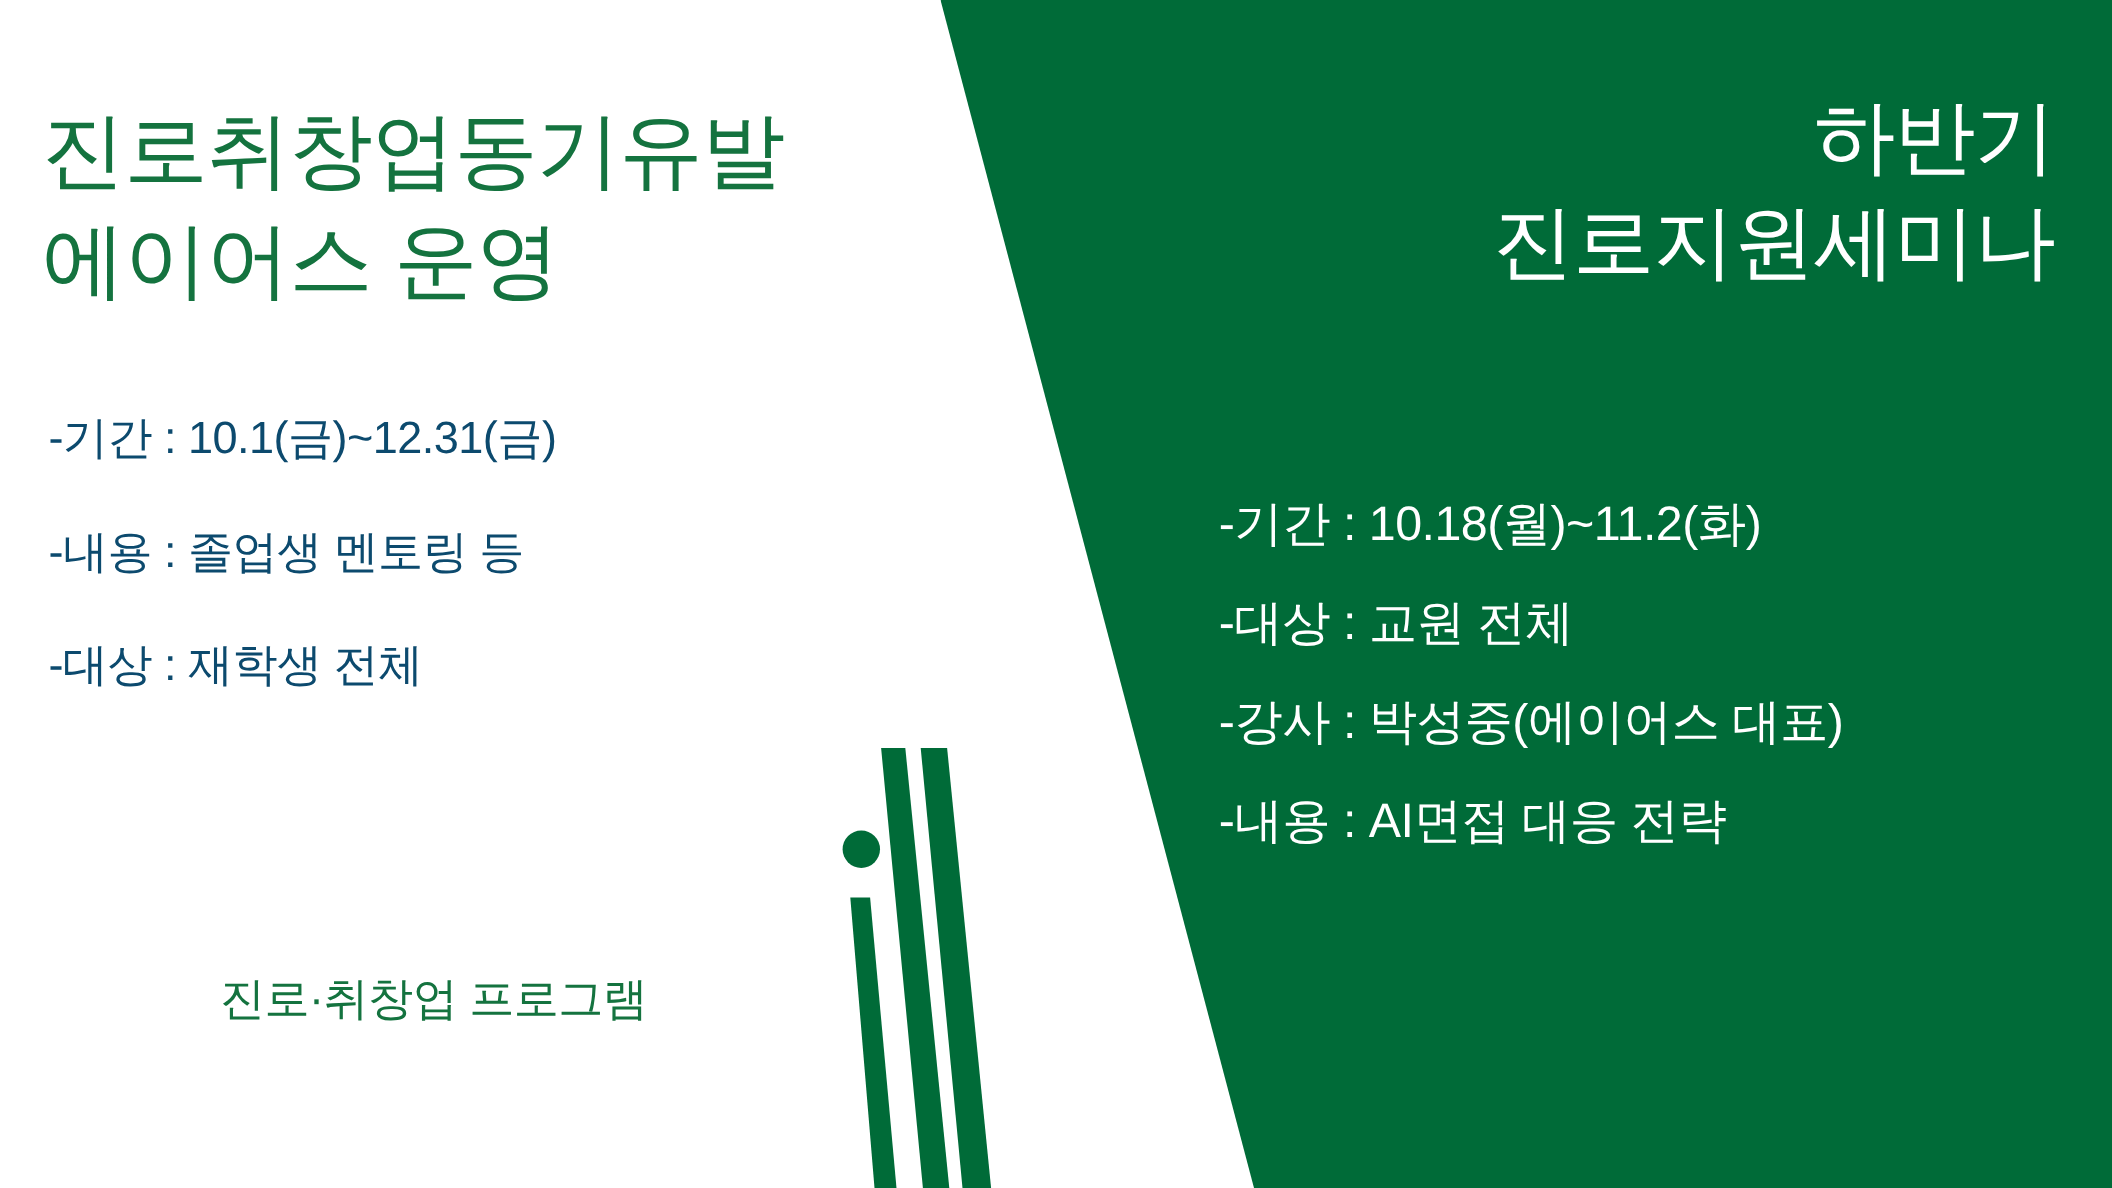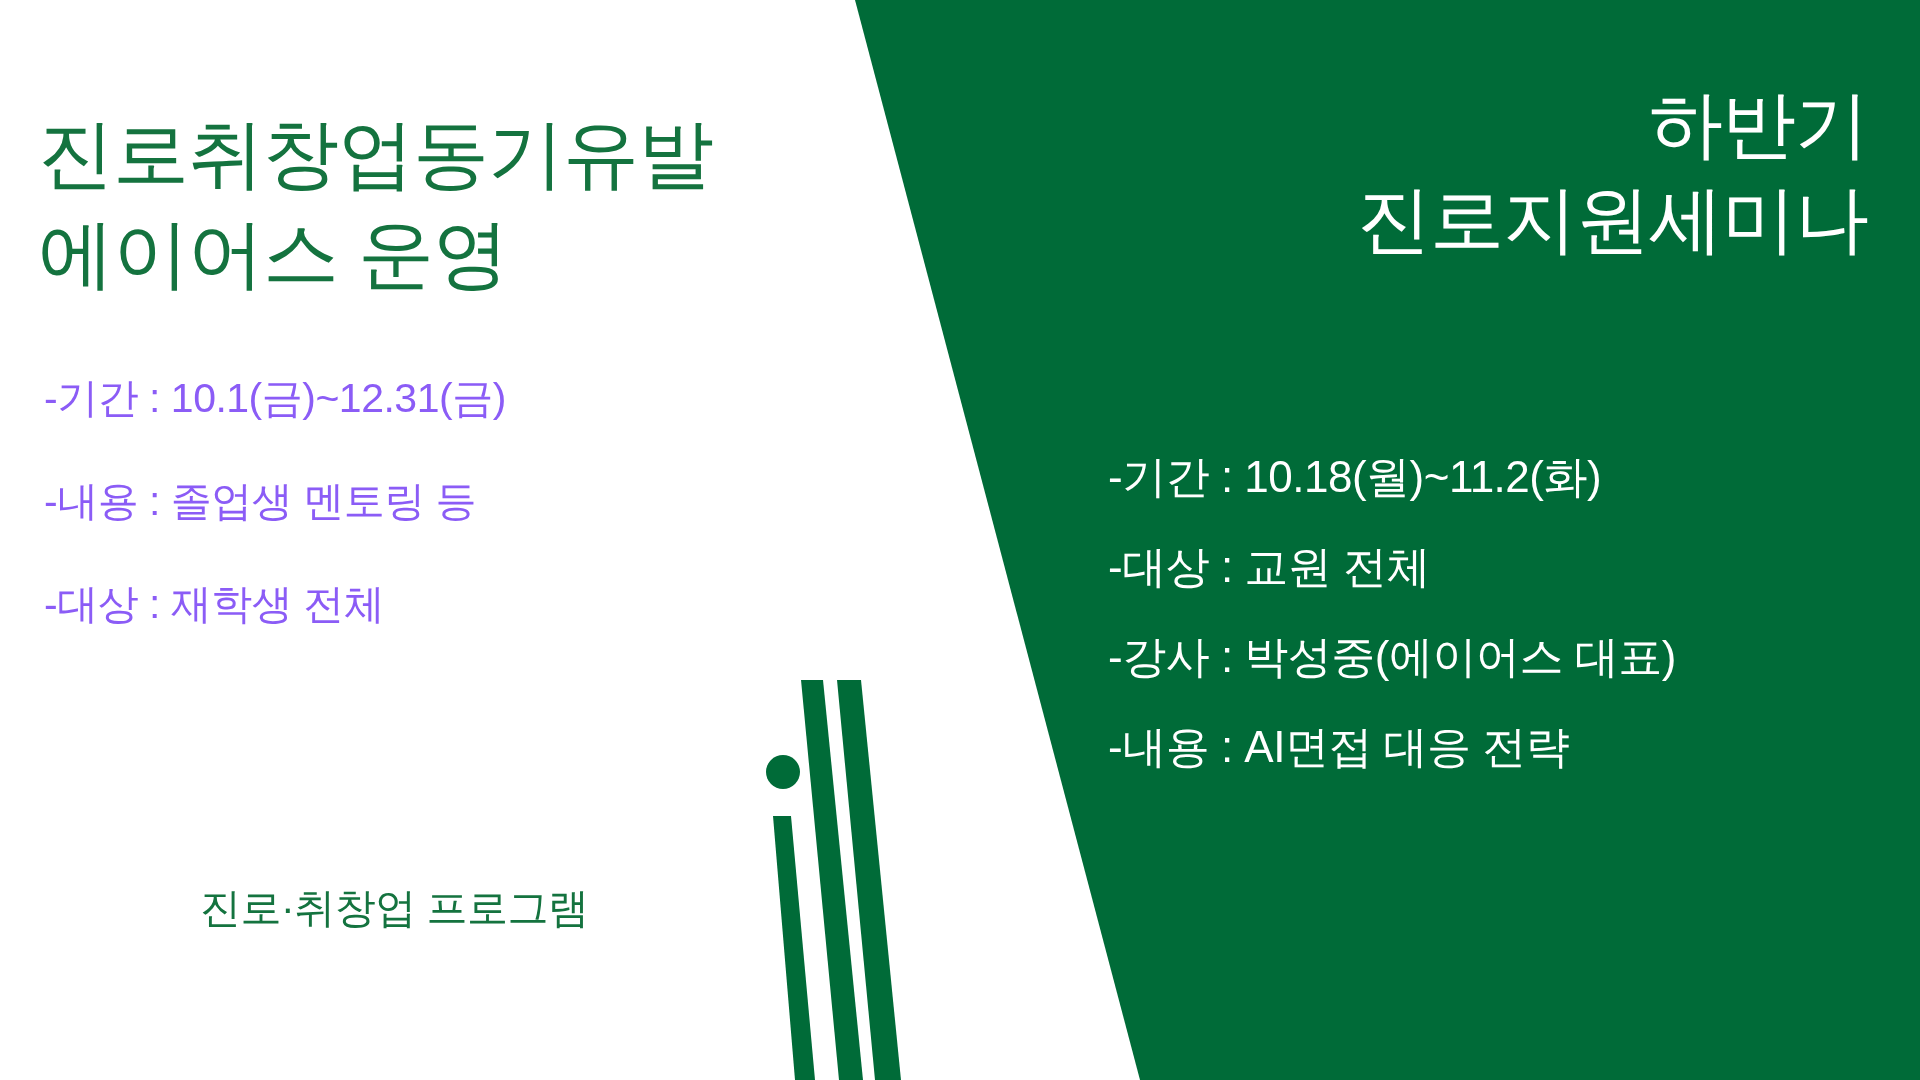--- a/index.html
+++ b/index.html
@@ -56,33 +56,32 @@
     position: absolute;
     left: 38px;
     top: 88px;
     width: 820px;
     color: #14733F;
     font-size: 76px;
     font-weight: 400;
     line-height: 1.32;
     letter-spacing: -1px;
     white-space: nowrap;
-    margin-top: 16px;
   }
   .left-title .tline { display: block; }
 
   .left-list {
     position: absolute;
     left: 44px;
     top: 378px;
     width: 800px;
   }
   .left-list .bullet {
     display: block;
-    color: #8b5cf6;
+    color: #0c4a6e;
     font-size: 41px;
     font-weight: 400;
     line-height: 1.0;
     letter-spacing: -0.5px;
     margin-bottom: 62px;
     white-space: nowrap;
   }
   .left-footer {
     position: absolute;
     left: 200px;

